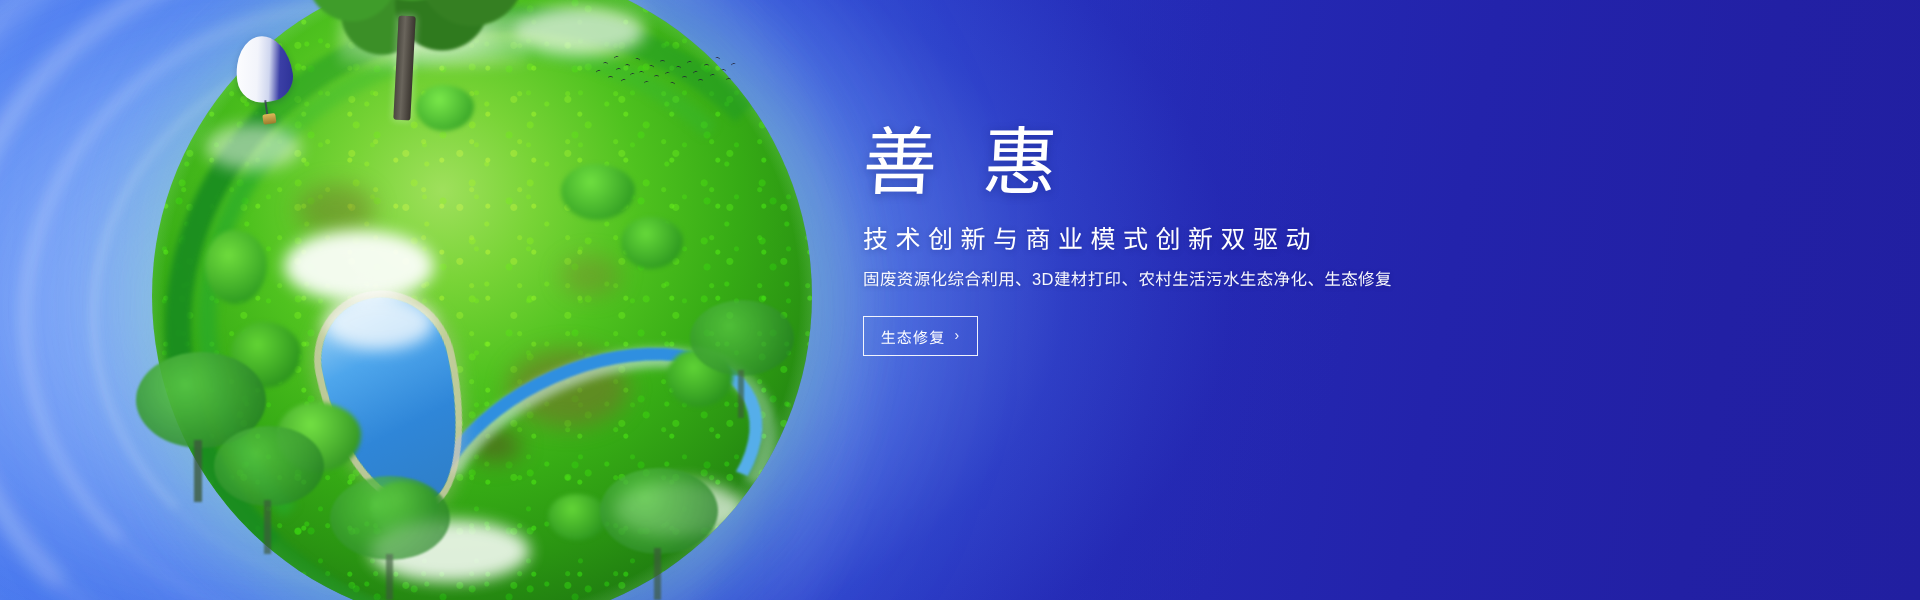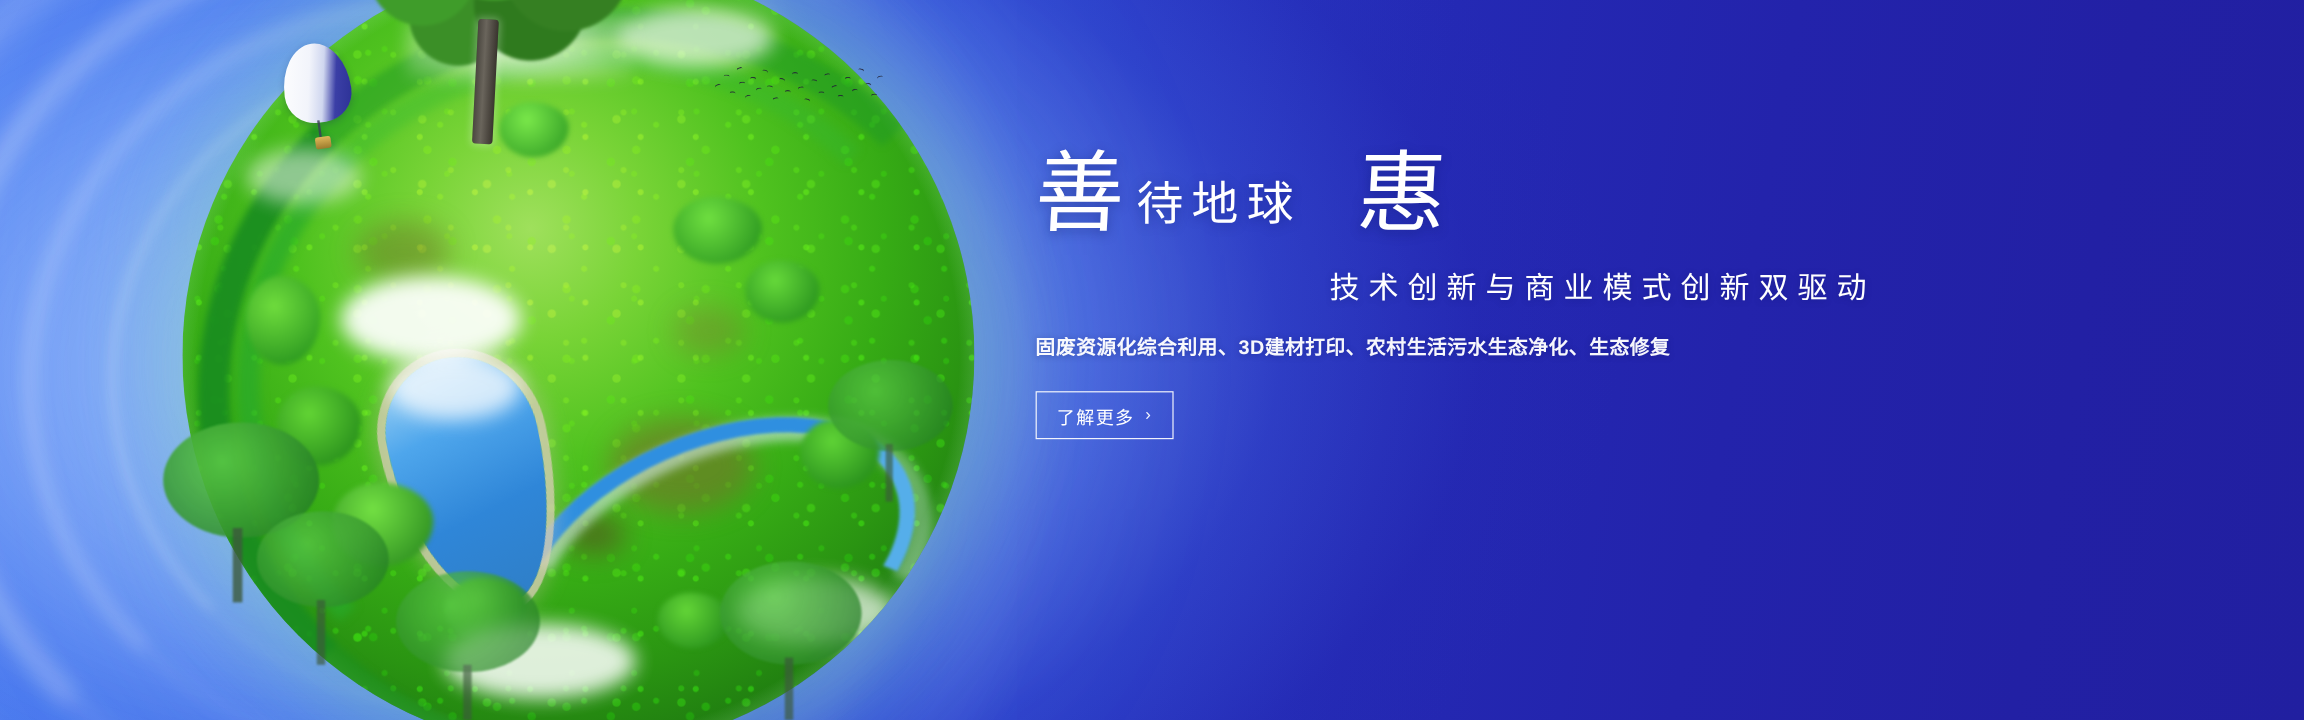--- a/index.html
+++ b/index.html
@@ -272,25 +272,24 @@
     letter-spacing:7px;
     padding-bottom:9px;padding-left:10px;
   }
   .hl-gap{width:46px;}
 
   .subtitle{
     margin-top:20px;
     font-size:25px;letter-spacing:7.5px;font-weight:400;
     color:#ffffff;
     text-shadow:0 1px 6px rgba(10,20,90,0.30);
-    text-align:right;
   }
   .desc{
-    margin-top:21px;
-    font-size:16.5px;letter-spacing:0.4px;font-weight:700;
+    margin-top:11px;
+    font-size:16.5px;letter-spacing:0.4px;font-weight:400;
     color:rgba(255,255,255,0.96);
     text-shadow:0 1px 5px rgba(10,20,90,0.30);
   }
   .cta{
     margin-top:26px;
     display:inline-flex;align-items:center;justify-content:center;
     gap:9px;
     width:115px;height:40px;
     border:1px solid rgba(255,255,255,0.92);
     background:transparent;
@@ -410,31 +409,30 @@
       <span style="left: 127px; top: 21px; transform: rotate(12deg);"></span>
       <span style="left: 132px; top: 30px; transform: rotate(-6deg);"></span>
       <span style="left: 137px; top: 15px; transform: rotate(-16deg);"></span>
     </div>
 
   <div class="content">
 
     <div class="headline">
       <span class="hl-group">
         <span class="hl-big">善</span>
-        <span class="hl-small">待地球</span>
       </span>
       <span class="hl-gap"></span>
       <span class="hl-group">
         <span class="hl-big">惠</span>
       </span>
     </div>
 
     <div class="subtitle">技术创新与商业模式创新双驱动</div>
 
     <div class="desc">固废资源化综合利用、3D建材打印、农村生活污水生态净化、生态修复</div>
 
     <div class="cta">
-      <span>了解更多</span>
+      <span>生态修复</span>
       <span class="chev">›</span>
     </div>
 
   </div>
 </div>
 
 </body></html>

